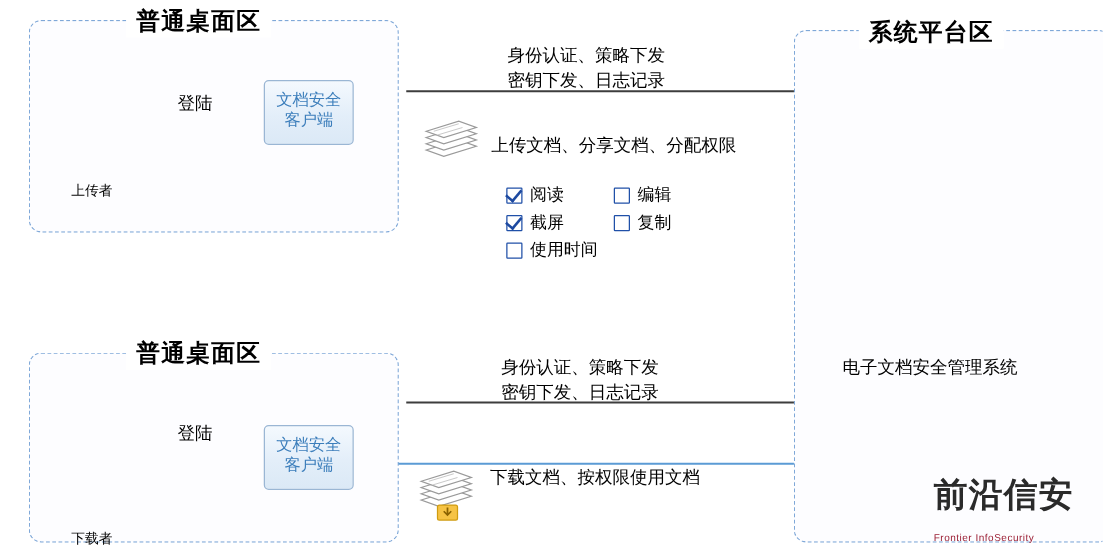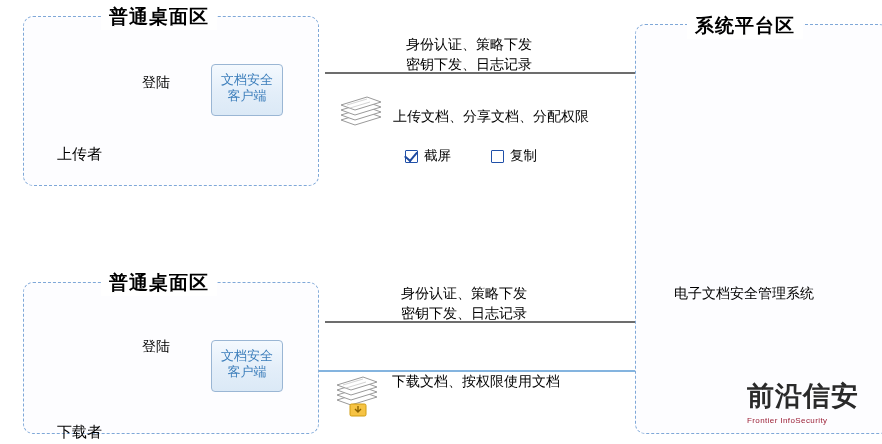--- a/index.html
+++ b/index.html
@@ -27,21 +27,21 @@
     font-weight:bold;
     color:#000;
     padding:0 8px;
     white-space:nowrap;
     letter-spacing:1px;
   }
 
   
   .lbl { position:absolute; white-space:nowrap; color:#000; }
   .t14 { font-size:14px; }
-  .t15 { font-size:15px; }
+  .t15 { font-size:11px; }
 
   
   .client-box {
     position:absolute;
     width:72px; height:52px;
     border:1px solid #9ab6d4;
     border-radius:4px;
     background:linear-gradient(180deg,#f4f9fe 0%,#e3eef9 55%,#dbe9f6 100%);
     color:#2a6099;
     font-size:13px;
@@ -75,21 +75,21 @@
     left:1px; top:-2px;
     width:6px; height:10px;
     border-right:2.2px solid #1d49a0;
     border-bottom:2.2px solid #1d49a0;
     transform:rotate(40deg);
   }
 
   
   .logo { position:absolute; }
   .logo-cn { font-size:27px; font-weight:bold; color:#2a2a2a; letter-spacing:1px;}
-  .logo-en { font-size:8px; color:#9b1f35; letter-spacing:.4px; margin-top:2px;}
+  .logo-en { font-size:8px; color:#9b1f35; letter-spacing:.4px; margin-top:12px;}
 </style>
 </head>
 <body>
 
 <div class="stage">
 
   <svg width="882" height="444" style="position:absolute;left:0;top:0;">
     <defs>
       <marker id="arrowDark" markerWidth="9" markerHeight="9" refX="7" refY="3.2" orient="auto">
         <path d="M0,0 L7,3.2 L0,6.4 z" fill="#3d3d3d"></path>
@@ -256,25 +256,37 @@
   </div>
 
   <div class="lbl t14" style="left:391px; top:36px;">身份认证、策略下发</div>
   <div class="lbl t14" style="left:391px; top:56px;">密钥下发、日志记录</div>
 
   <div class="lbl t14" style="left:378px; top:108px;">上传文档、分享文档、分配权限</div>
 
   <div class="perm-grid" style="left:390px; top:145px;">
     <div class="perm-cell">
       <span class="cbx on"></span>
+      <span>阅读</span>
+    </div>
+    <div class="perm-cell">
+      <span class="cbx"></span>
+      <span>编辑</span>
+    </div>
+    <div class="perm-cell">
+      <span class="cbx on"></span>
       <span>截屏</span>
     </div>
     <div class="perm-cell">
       <span class="cbx"></span>
       <span>复制</span>
+    </div>
+    <div class="perm-cell">
+      <span class="cbx"></span>
+      <span>使用时间</span>
     </div>
   </div>
 
   <div class="lbl t15" style="left:42px; top:395px;margin-top:28px;">下载者</div>
 
   <div class="lbl t14" style="left:127px; top:338px;">登陆</div>
 
   <div class="client-box" style="left:196px; top:340px;">
     <span>文档安全</span>
     <span>客户端</span>

